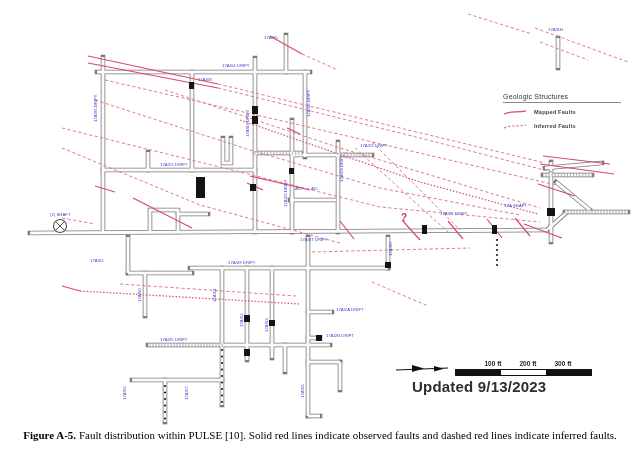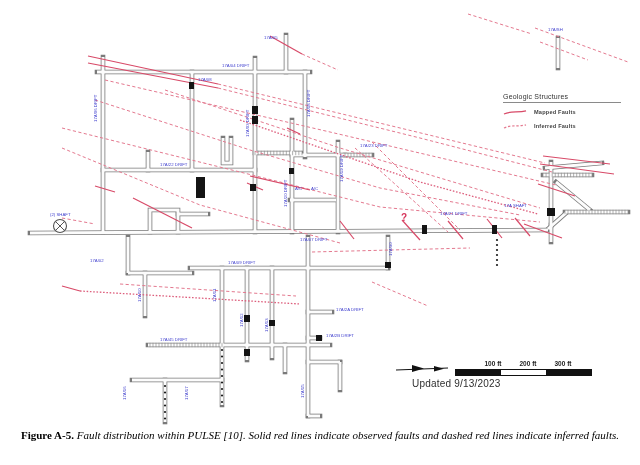--- a/index.html
+++ b/index.html
@@ -15,27 +15,27 @@
   #legend .lg-label{font-size:5.6px;color:#444;font-weight:bold;letter-spacing:.2px;}
   
   #scalebar{position:absolute;left:455px;top:369px;width:135px;height:5px;
             border:1px solid #111;display:flex;}
   #scalebar .seg{flex:1 1 0;}
   .seg.b{background:#111;} .seg.w{background:#fff;}
   .scale-label{position:absolute;top:360px;width:34px;text-align:center;
                font-size:6.5px;color:#222;font-weight:bold;}
   #sl0{left:476px;} #sl1{left:511px;} #sl2{left:546px;}
   #arrow-glyph{position:absolute;left:394px;top:363px;}
-  #updated{position:absolute;left:412px;top:378px;font-size:10px;color:#2e2e2e;
-           font-weight:normal;letter-spacing:.2px;}
+  #updated{position:absolute;left:412px;top:378px;font-size:15px;color:#2e2e2e;
+           font-weight:bold;letter-spacing:.2px;}
   
   #caption{position:absolute;left:8px;top:428px;width:624px;text-align:center;
            font-family:"Liberation Serif",serif;font-size:11px;color:#000;line-height:1.28;}
   #caption .cap-label{font-weight:bold;font-style:normal;}
-  #caption .cap-text{font-style:italic;margin-top:24px;}
+  #caption .cap-text{margin-top:24px;}
 </style>
 </head>
 <body>
 
 <div id="page">
 
   <svg id="map-svg" width="640" height="465" viewBox="0 0 640 465">
       <polyline points="103,57 103,232" fill="none" stroke="#7a7a7a" stroke-width="4.6" stroke-linecap="square" stroke-linejoin="miter"></polyline>
       <polyline points="97,72 310,72" fill="none" stroke="#7a7a7a" stroke-width="4.6" stroke-linecap="square" stroke-linejoin="miter"></polyline>
       <polyline points="286,35 286,72" fill="none" stroke="#7a7a7a" stroke-width="4.6" stroke-linecap="square" stroke-linejoin="miter"></polyline>

